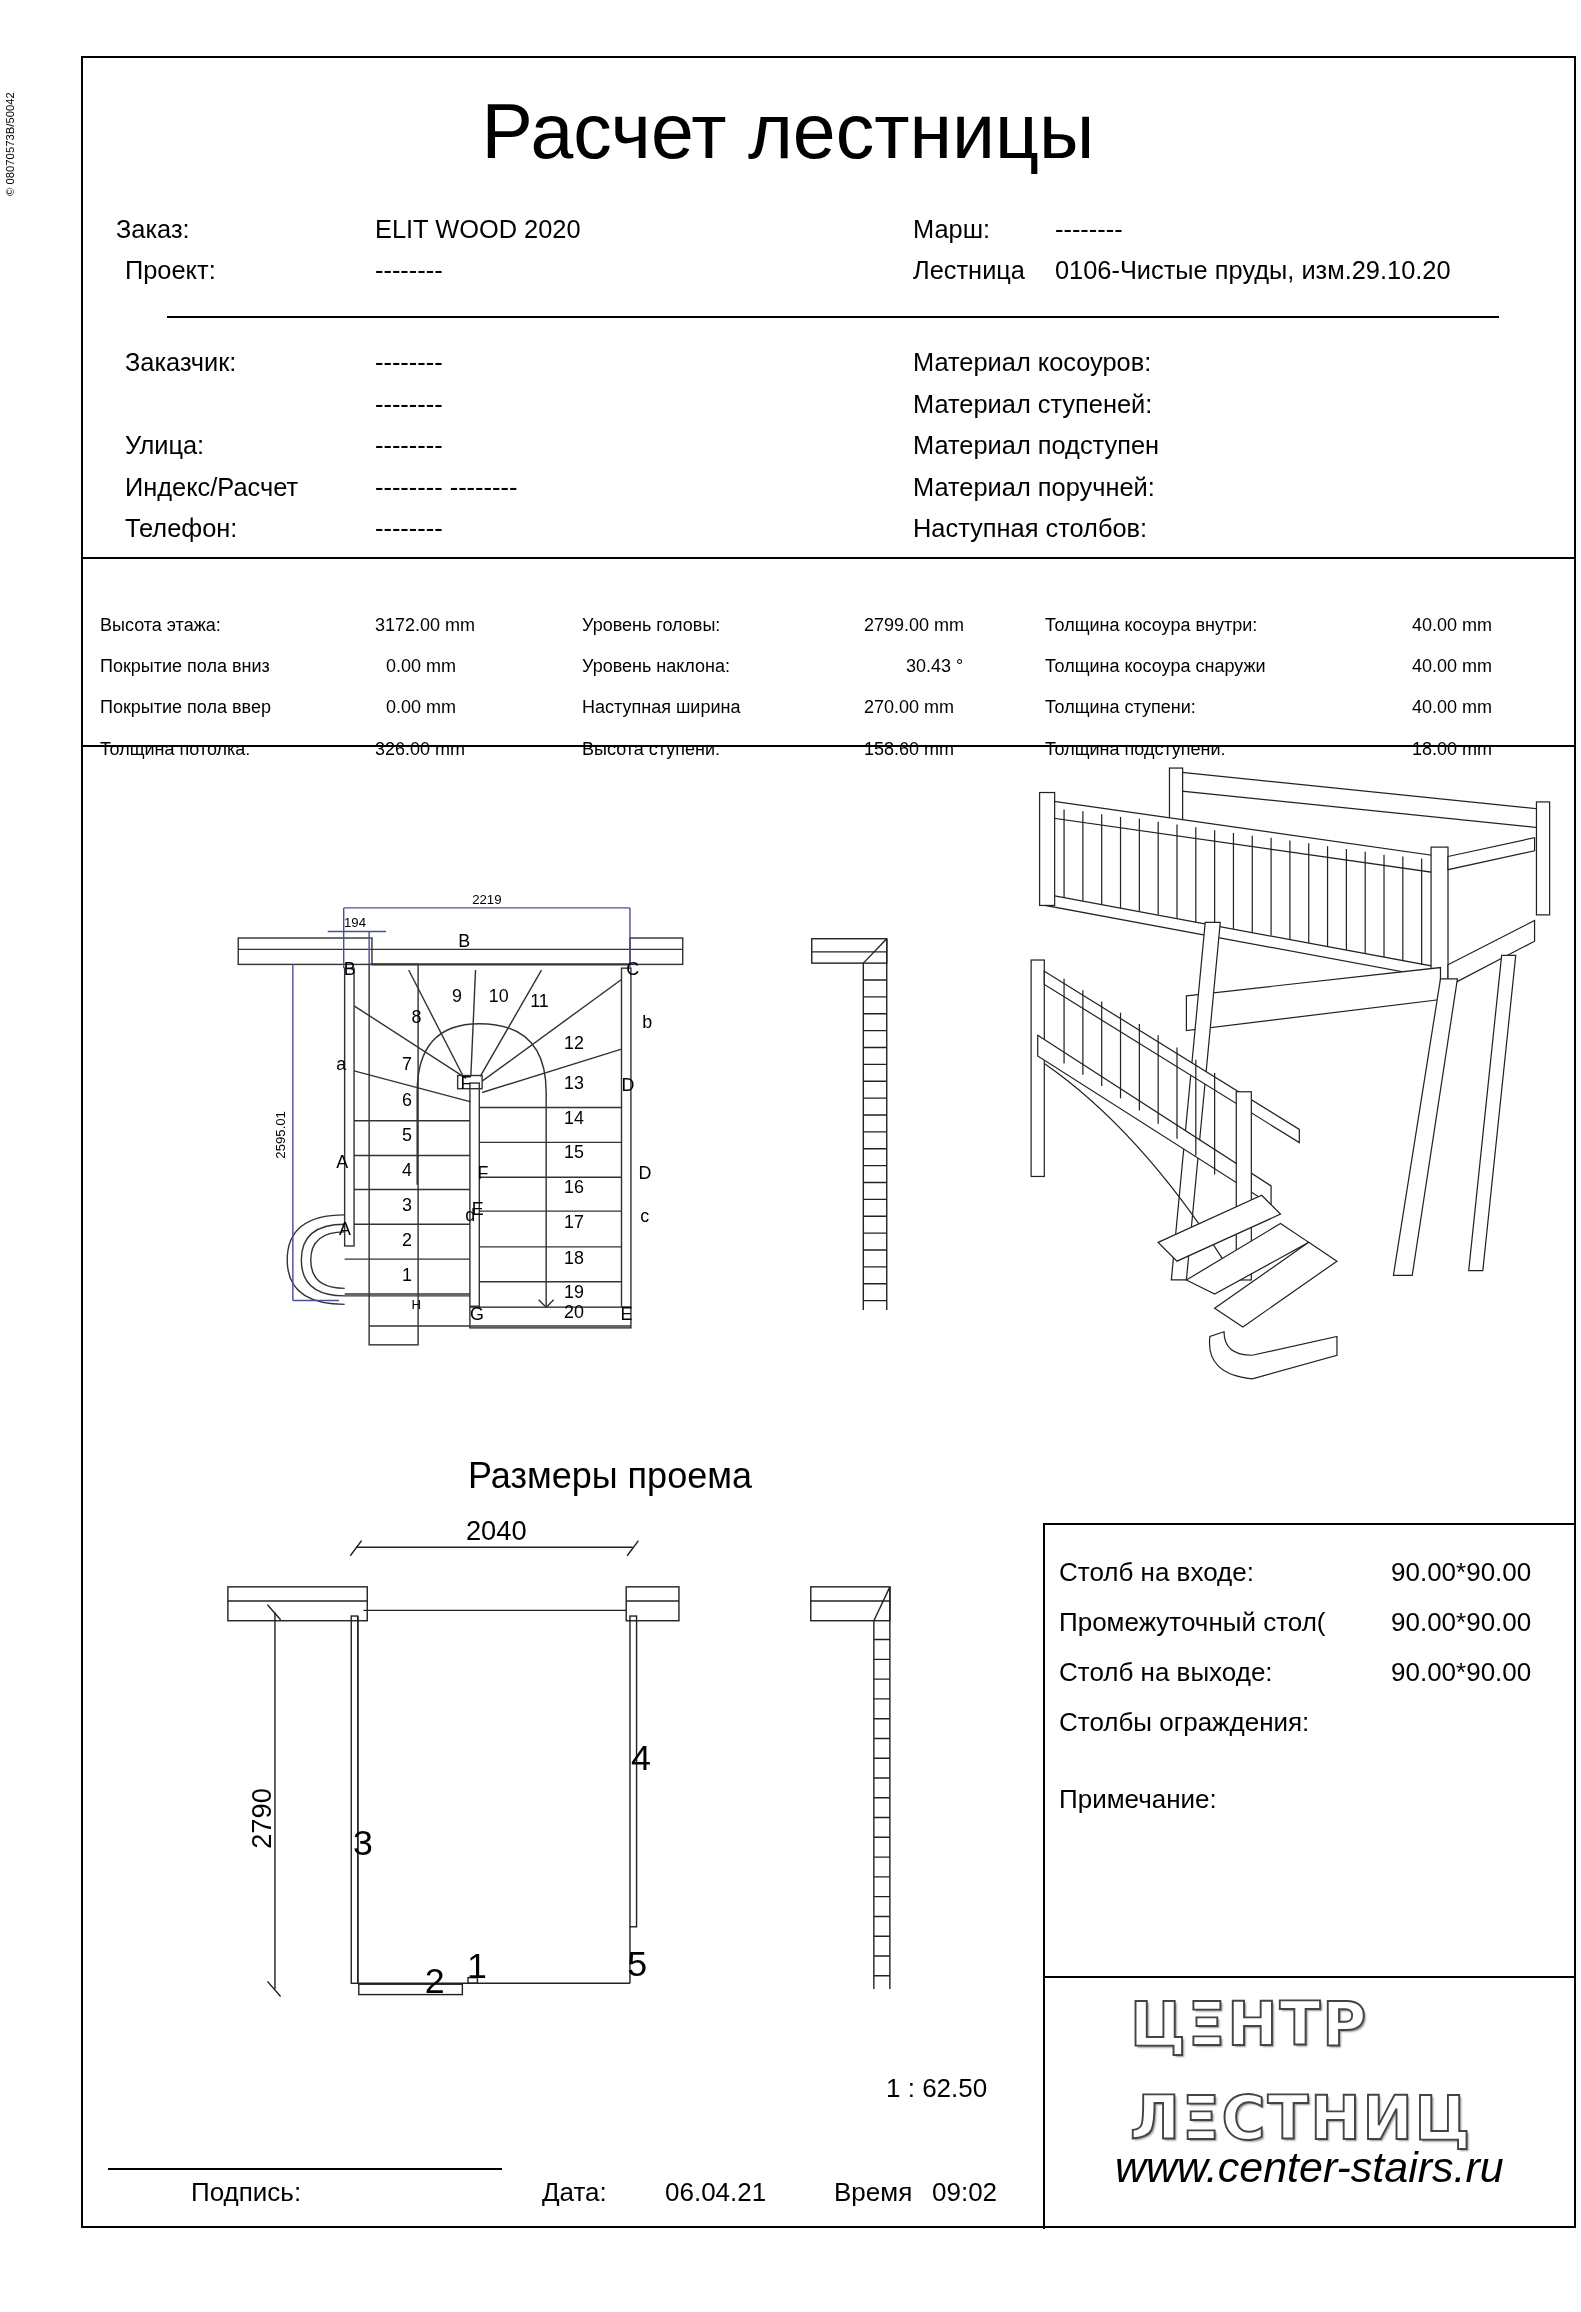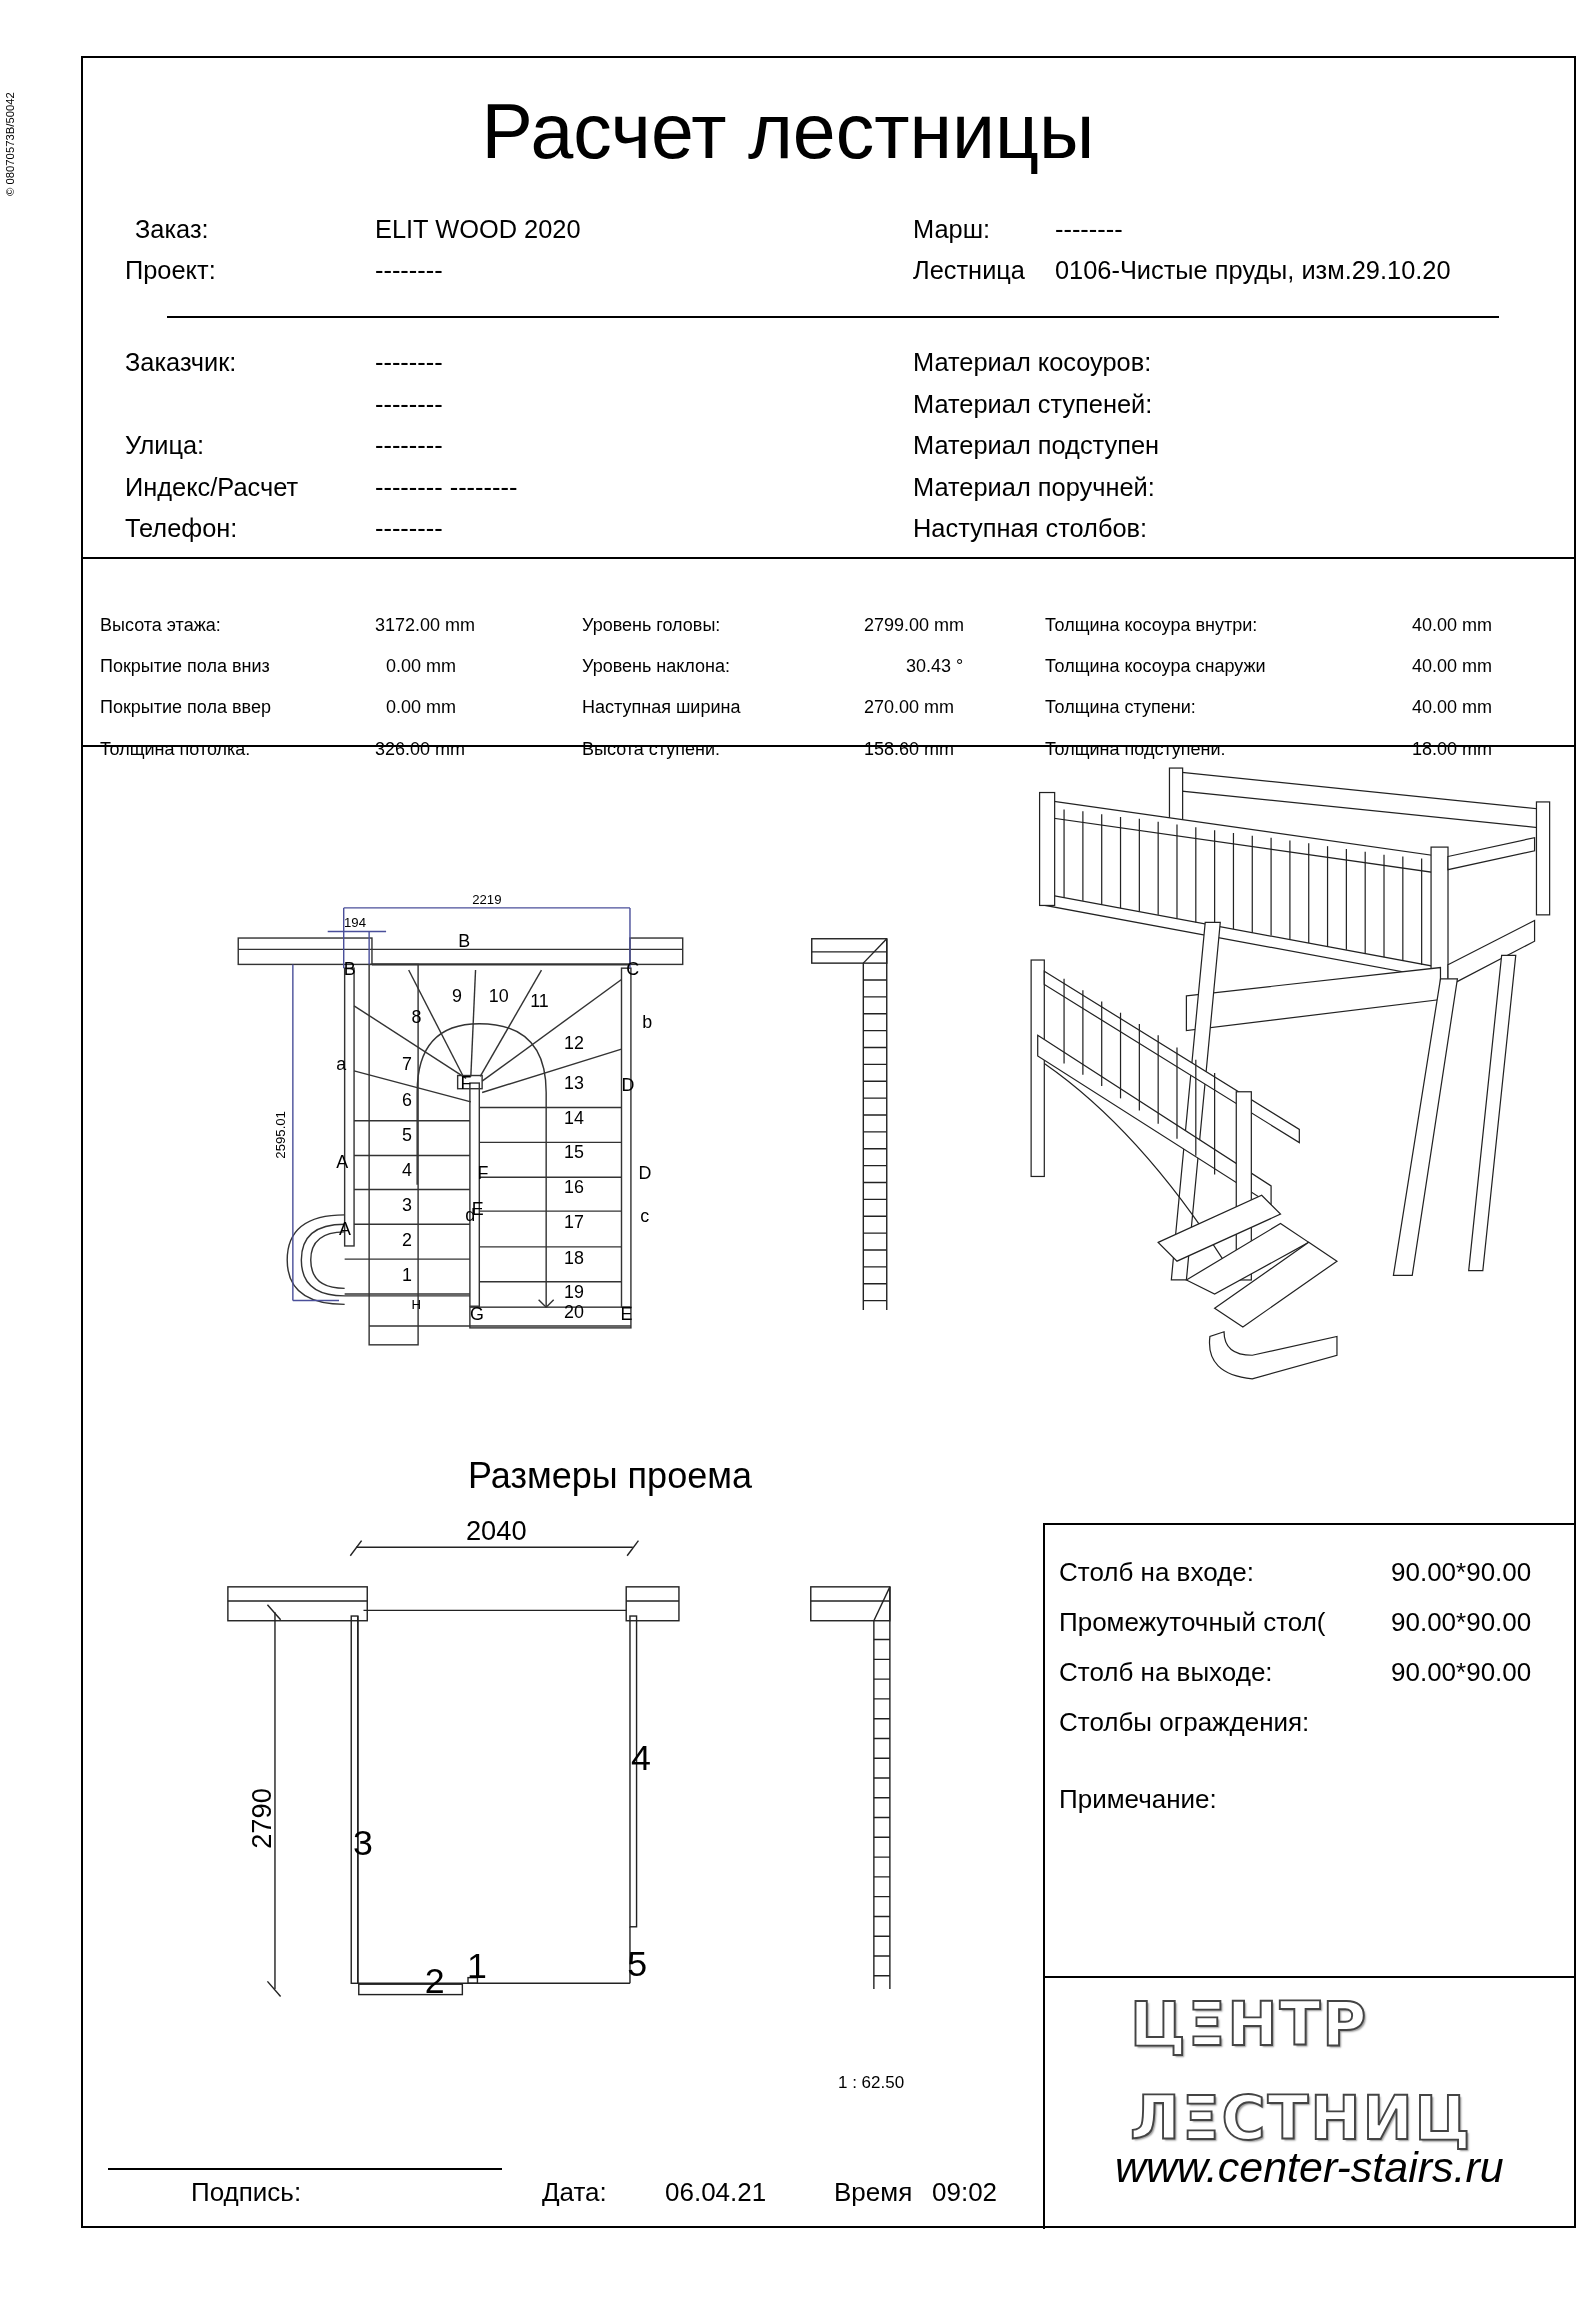--- a/index.html
+++ b/index.html
@@ -31,21 +31,21 @@
 <body>
 
 <div class="abs watermark">
   <span>© 08070573B/50042</span>
 </div>
 
 <div class="page"></div>
 
 <div class="abs title">Расчет лестницы</div>
 
-<div class="abs hdr" style="left:135px; top:215px;">Заказ:</div>
+<div class="abs hdr" style="left:116px; top:215px;">Заказ:</div>
 <div class="abs hdr" style="left:375px; top:215px;">ELIT WOOD 2020</div>
 <div class="abs hdr" style="left:125px; top:256px;">Проект:</div>
 <div class="abs hdr" style="left:375px; top:256px;">--------</div>
 <div class="abs hdr" style="left:913px; top:215px;">Марш:</div>
 <div class="abs hdr" style="left:1055px; top:215px;">--------</div>
 <div class="abs hdr" style="left:913px; top:256px;">Лестница</div>
 <div class="abs hdr" style="left:1055px; top:256px;">0106-Чистые пруды, изм.29.10.20</div>
 
 <div class="abs hr-head"></div>
 
@@ -330,20 +330,20 @@
 <div class="abs pt" style="left:1391px; top:1657px;">90.00*90.00</div>
 <div class="abs pt" style="left:1059px; top:1707px;">Столбы ограждения:</div>
 <div class="abs pt" style="left:1059px; top:1784px;">Примечание:</div>
 
 <div class="abs posts-box-sep"></div>
 
 <div class="abs logo-text" style="left:1130px; top:1989px;">ЦΞНТР</div>
 <div class="abs logo-text" style="left:1130px; top:2083px;">ЛΞСТНИЦ</div>
 <div class="abs url" style="left:1070px; top:2143px;">www.center-stairs.ru</div>
 
-<div class="abs" style="left:838px; top:2073px; font-size:17px;">1 : 62.50</div>
+<div class="abs" style="left:886px; top:2073px; font-size:26px;">1 : 62.50</div>
 <div class="abs sign-line"></div>
 <div class="abs" style="left:191px; top:2177px; font-size:26px;">Подпись:</div>
 <div class="abs" style="left:542px; top:2177px; font-size:26px;">Дата:</div>
 <div class="abs" style="left:665px; top:2177px; font-size:26px;">06.04.21</div>
 <div class="abs" style="left:834px; top:2177px; font-size:26px;">Время</div>
 <div class="abs" style="left:932px; top:2177px; font-size:26px;">09:02</div>
 
 
 </body></html>

